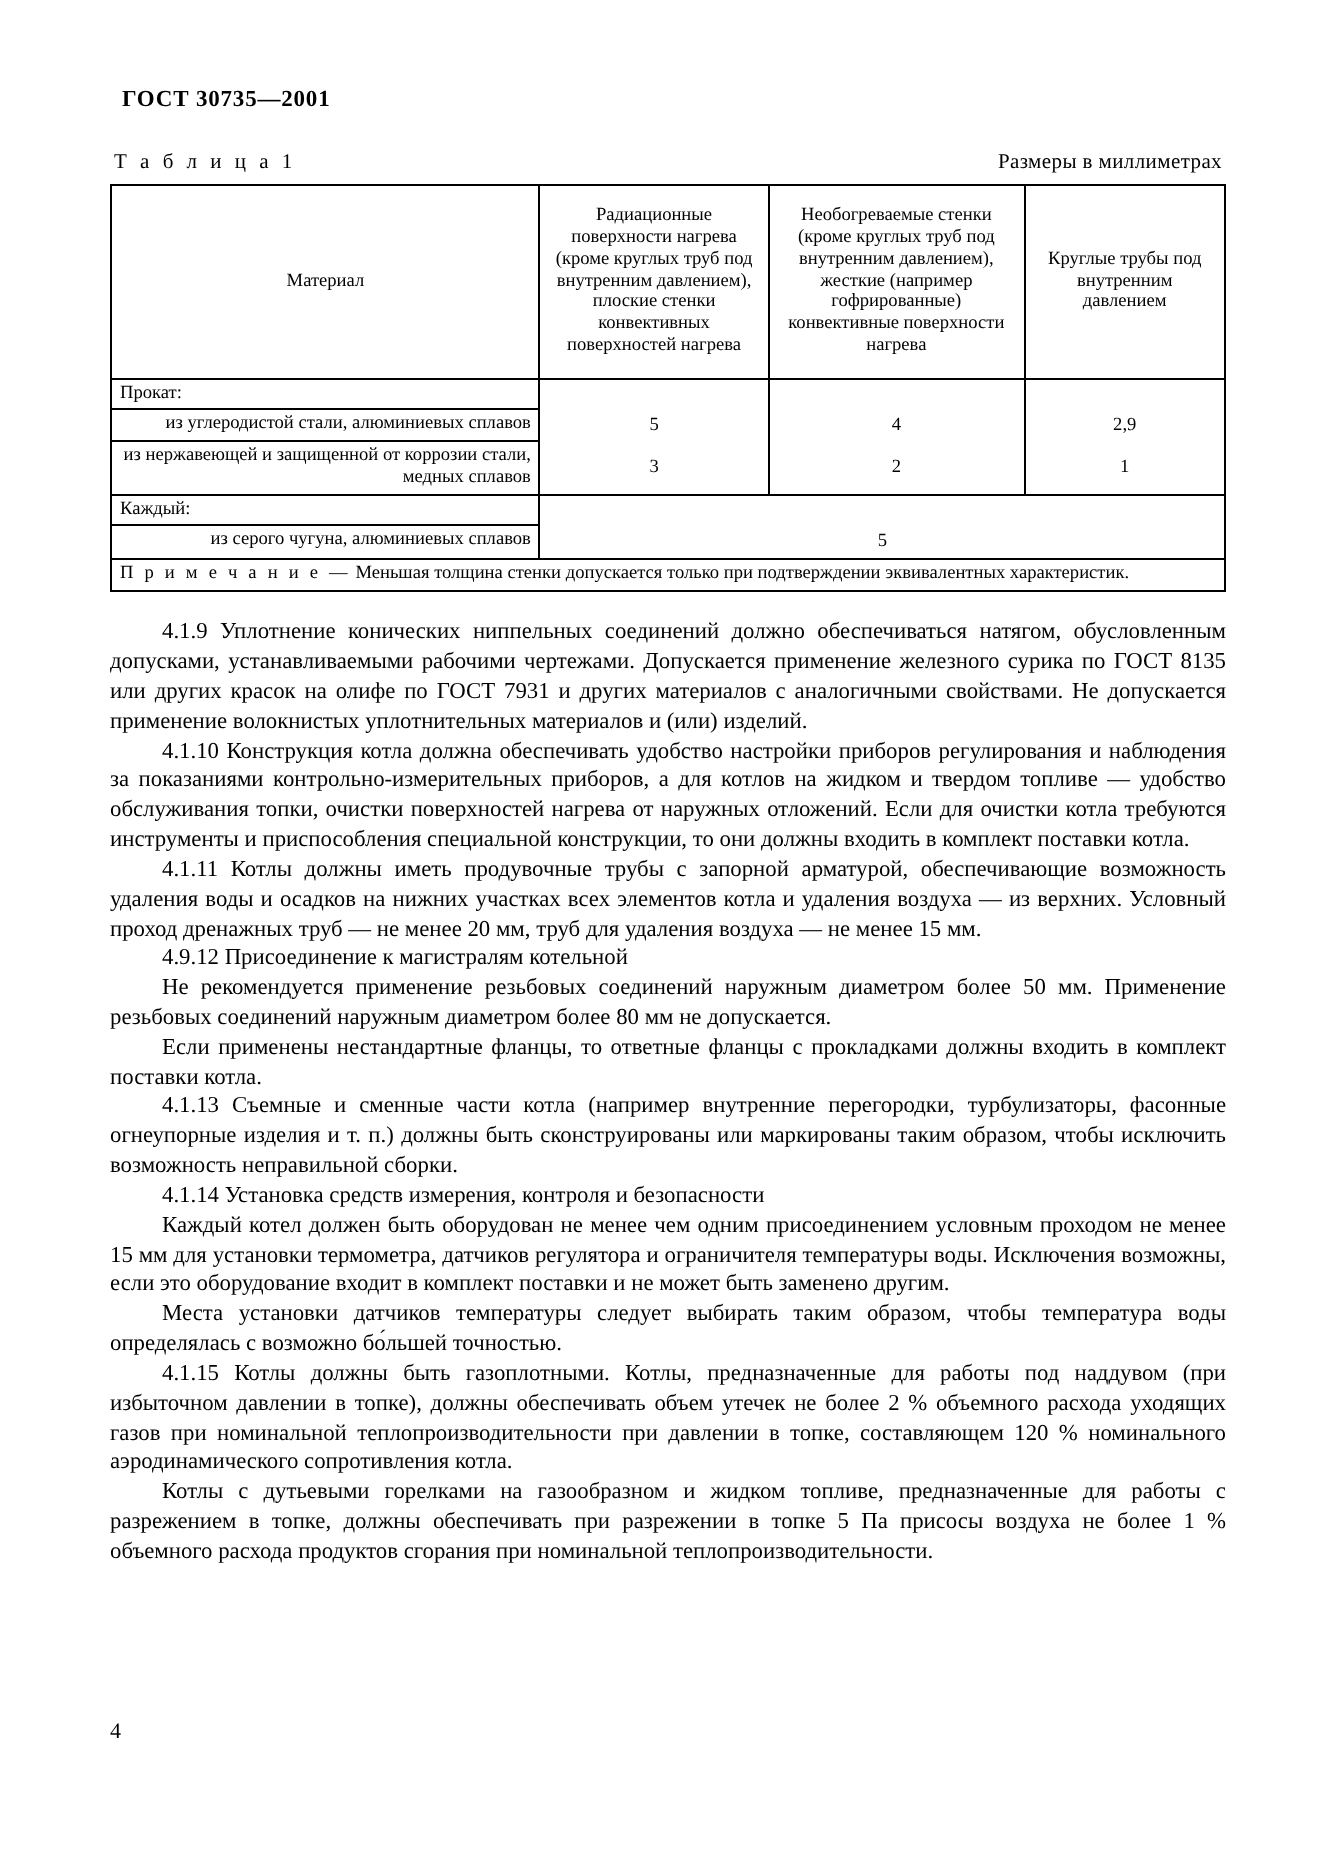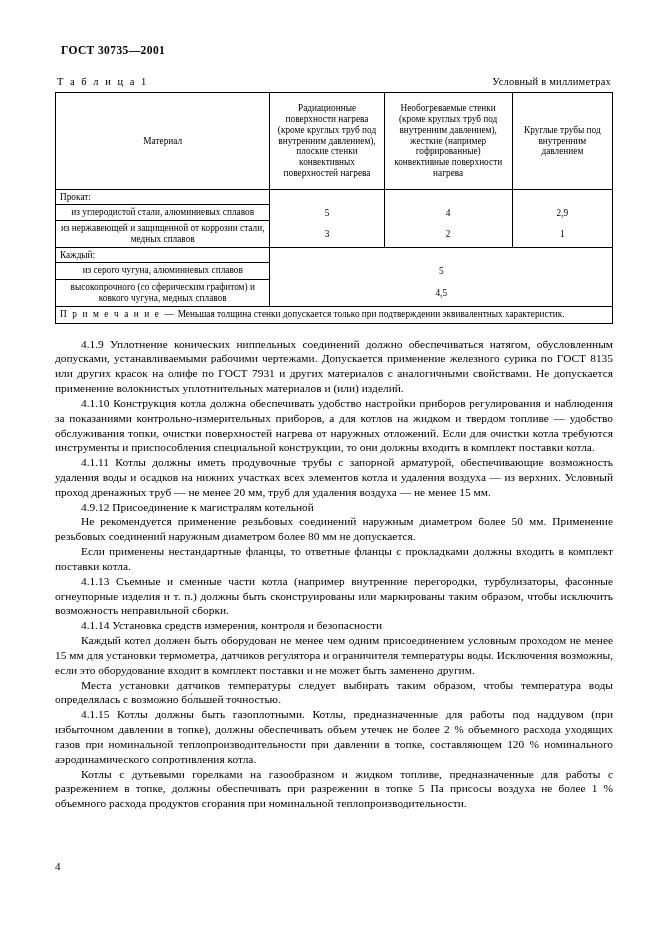--- a/index.html
+++ b/index.html
@@ -56,21 +56,21 @@
   .hdr {
     text-align: center;
     line-height: 1.18;
     font-weight: normal;
     height: 92px;
   }
   .hdr.material {
     vertical-align: middle;
   }
   .rowlabel {
-    text-align: center;
+    text-align: right;
     line-height: 1.2;
     padding-left: 5px;
     padding-top: 3px;
     padding-bottom: 3px;
   }
   .grouphead {
     text-align: left;
     padding-left: 5px;
     padding-top: 3px;
     padding-bottom: 2px;
@@ -111,21 +111,21 @@
 </style>
 </head>
 <body>
 
 <div class="page">
 
   <div class="doc-header">ГОСТ 30735—2001</div>
 
   <div class="table-caption-row">
     <div class="caption-left">Т а б л и ц а  1</div>
-    <div class="caption-right">Условный в миллиметрах</div>
+    <div class="caption-right">Размеры в миллиметрах</div>
   </div>
 
   <table class="sizes">
       <colgroup>
         <col style="width: 38.5%;">
         <col style="width: 20.5%;">
         <col style="width: 23%;">
         <col style="width: 18%;">
       </colgroup>
       <tbody>
@@ -155,24 +155,20 @@
         </tr>
         <tr>
           <td class="grouphead" style="border-top: 1px solid rgb(0, 0, 0);">Каждый:</td>
           <td colspan="3" class="num" style="border-top: 1px solid rgb(0, 0, 0); border-bottom: none;"></td>
         </tr>
         <tr>
           <td class="rowlabel nb-top">из серого чугуна, алюминиевых сплавов</td>
           <td colspan="3" class="num" style="border-top: none; border-bottom: none;">5</td>
         </tr>
         <tr>
-          <td class="rowlabel nb-top">высокопрочного (со сферическим графитом) и ковкого чугуна, медных сплавов</td>
-          <td colspan="3" class="num" style="border-top: none; border-bottom: none;">4,5</td>
-        </tr>
-        <tr>
           <td colspan="4" class="note" style="border-top: 1px solid rgb(0, 0, 0);"><span class="lead">П р и м е ч а н и е —</span><span> Меньшая толщина стенки допускается только при подтверждении эквивалентных характеристик.</span></td>
         </tr>
       </tbody>
     </table>
     <div id="table-mount"></div>
 
   <div class="body-text">
     <p>4.1.9 Уплотнение конических ниппельных соединений должно обеспечиваться натягом, обусловленным допусками, устанавливаемыми рабочими чертежами. Допускается применение железного сурика по ГОСТ 8135 или других красок на олифе по ГОСТ 7931 и других материалов с аналогичными свойствами. Не допускается применение волокнистых уплотнительных материалов и (или) изделий.</p>
     <p>4.1.10 Конструкция котла должна обеспечивать удобство настройки приборов регулирования и наблюдения за показаниями контрольно-измерительных приборов, а для котлов на жидком и твердом топливе — удобство обслуживания топки, очистки поверхностей нагрева от наружных отложений. Если для очистки котла требуются инструменты и приспособления специальной конструкции, то они должны входить в комплект поставки котла.</p>
     <p>4.1.11 Котлы должны иметь продувочные трубы с запорной арматурой, обеспечивающие возможность удаления воды и осадков на нижних участках всех элементов котла и удаления воздуха — из верхних. Условный проход дренажных труб — не менее 20 мм, труб для удаления воздуха — не менее 15 мм.</p>

